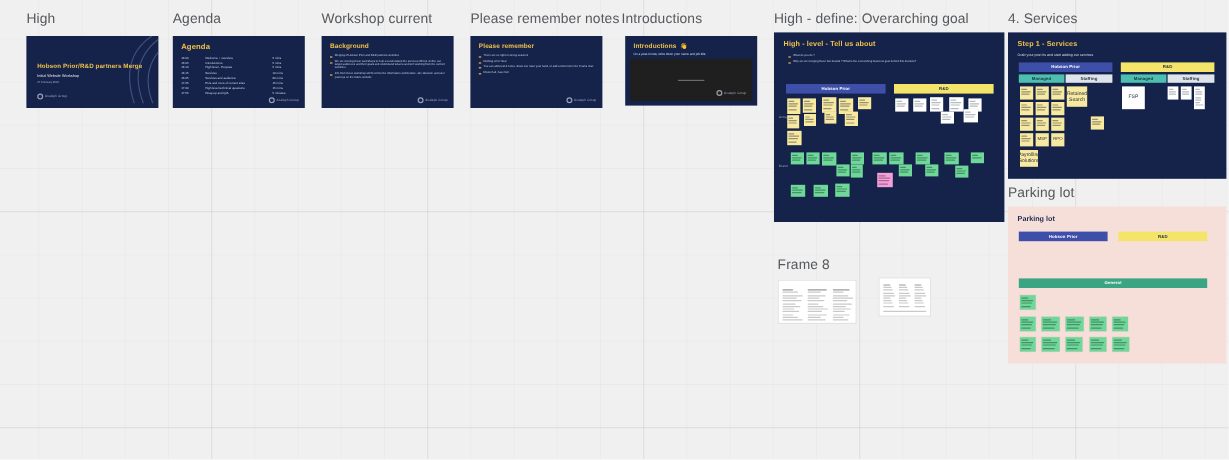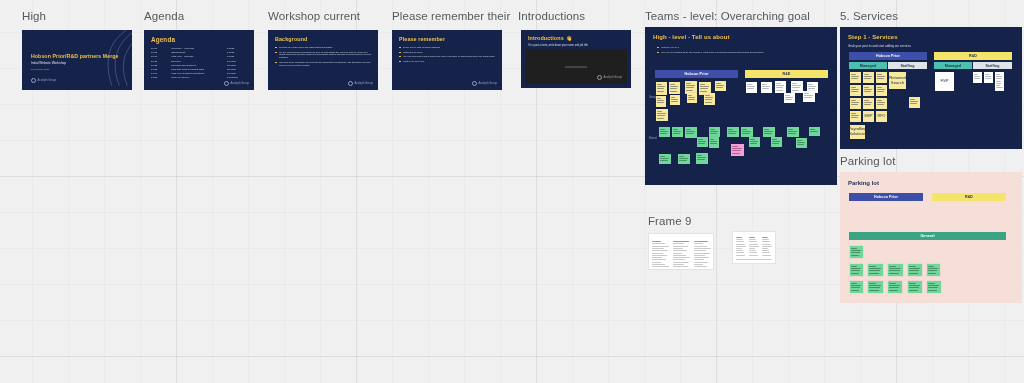--- a/index.html
+++ b/index.html
@@ -164,21 +164,21 @@
           <span style="position:absolute;left:0;top:1px;width:1.6px;height:.8px;background:#e8b84b;"></span>
           <div style="margin-left:4px;font-size:2.3px;line-height:2.9px;color:#ccd4e6;">Info from these workshop will feed into the information architecture, site structure and user journeys on the future website</div>
         </div>
       </div>
     <div class="logo">
       <span class="ring"></span>
         <span class="lt">Acaleph Group</span>
     </div>
   </div>
 
-  <div class="frame-title" style="left:392px;top:11px;">Please remember their</div>
+  <div class="frame-title" style="left:392px;top:11px;">Please remember notes</div>
   <div class="slide" style="left:392px;top:30px;width:110px;height:60px;">
     <div class="slide-h" style="position:absolute;left:7px;top:6px;font-size:5.4px;">Please remember</div>
     <div id="pr-bullets" style="position:absolute;left:7px;top:16px;right:7px;">
         <div style="position:relative;margin-bottom:1.6px;">
           <span style="position:absolute;left:0;top:1px;width:1.6px;height:.8px;background:#e8b84b;"></span>
           <div style="margin-left:4px;font-size:2.3px;line-height:2.9px;color:#ccd4e6;">There are no right or wrong answers</div>
         </div>
         <div style="position:relative;margin-bottom:1.6px;">
           <span style="position:absolute;left:0;top:1px;width:1.6px;height:.8px;background:#e8b84b;"></span>
           <div style="margin-left:4px;font-size:2.3px;line-height:2.9px;color:#ccd4e6;">Nothing is for 'idea'</div>
@@ -207,21 +207,21 @@
     <div style="position:absolute;left:7px;top:14px;font-size:2.6px;color:#d9dfee;">On a post-it note, write down your name and job title</div>
     <div style="position:absolute;left:4px;top:19px;right:4px;bottom:4px;background:#1f1f1f;">
       <div style="position:absolute;left:50%;top:50%;transform:translate(-50%,-50%);width:22px;height:1px;background:#6b6b6b;"></div>
       <div class="logo">
         <span class="ring"></span>
           <span class="lt">Acaleph Group</span>
       </div>
     </div>
   </div>
 
-  <div class="frame-title" style="left:645px;top:11px;">Teams - level: Overarching goal</div>
+  <div class="frame-title" style="left:645px;top:11px;">High - define: Overarching goal</div>
   <div class="slide" style="left:645px;top:27px;width:192px;height:158px;">
     <div class="slide-h" style="position:absolute;left:8px;top:7px;font-size:6px;">High - level - Tell us about</div>
     <div id="hl-bullets" style="position:absolute;left:12px;top:19px;right:10px;">
         <div style="position:relative;margin-bottom:1.6px;">
           <span style="position:absolute;left:0;top:1px;width:1.6px;height:.8px;background:#e8b84b;"></span>
           <div style="margin-left:4px;font-size:2.3px;line-height:2.9px;color:#ccd4e6;">What do you do ?</div>
         </div>
         <div style="position:relative;margin-bottom:1.6px;">
           <span style="position:absolute;left:0;top:1px;width:1.6px;height:.8px;background:#e8b84b;"></span>
           <div style="margin-left:4px;font-size:2.3px;line-height:2.9px;color:#ccd4e6;">Why are we merging these two brands ? What is the overarching business goal behind this decision?</div>
@@ -415,21 +415,21 @@
         </div>
         <div class="note p" style="left:86px;top:117px;width:13px;height:12px;">
           <span class="nl" style="position:absolute;left:1.2px;top:2px;width:5.83px;"></span>
           <span class="nl" style="position:absolute;left:1.2px;top:4.2px;width:9.752px;"></span>
           <span class="nl" style="position:absolute;left:1.2px;top:6.4px;width:8.904px;"></span>
           <span class="nl" style="position:absolute;left:1.2px;top:8.600000000000001px;width:8.056px;"></span>
         </div>
       </div>
   </div>
 
-  <div class="frame-title" style="left:840px;top:11px;">5. Services</div>
+  <div class="frame-title" style="left:840px;top:11px;">4. Services</div>
   <div class="slide" style="left:840px;top:27px;width:182px;height:122px;">
     <div class="slide-h" style="position:absolute;left:8px;top:7px;font-size:6px;color:#f0c04a;">Step 1 - Services</div>
     <div style="position:absolute;left:8px;top:17px;font-size:3px;color:#d9dfee;">Grab your post its and start adding our services</div>
     <div class="hdrbar" style="left:9px;top:25px;width:78px;height:8px;background:#3d4fa8;color:#fff;">
       <span>Hobson Prior</span>
     </div>
     <div class="hdrbar" style="left:94px;top:25px;width:78px;height:8px;background:#f5e46a;color:#22304f;">
       <span>R&amp;D</span>
     </div>
     <div class="hdrbar" style="left:9px;top:35px;width:38px;height:7px;background:#4cbfb0;color:#17333a;">
@@ -612,21 +612,21 @@
         </div>
         <div class="note g" style="left:87px;top:109px;width:14px;height:12px;">
           <span class="nl" style="position:absolute;left:1.2px;top:2px;width:6.38px;"></span>
           <span class="nl" style="position:absolute;left:1.2px;top:4.2px;width:10.672px;"></span>
           <span class="nl" style="position:absolute;left:1.2px;top:6.4px;width:9.744px;"></span>
           <span class="nl" style="position:absolute;left:1.2px;top:8.600000000000001px;width:8.815999999999999px;"></span>
         </div>
       </div>
   </div>
 
-  <div class="frame-title" style="left:648px;top:216px;">Frame 9</div>
+  <div class="frame-title" style="left:648px;top:216px;">Frame 8</div>
   <div class="docthumb" style="left:648px;top:233px;width:66px;height:37px;">
       <div id="doc1" style="position:absolute;inset:3px;">
         <span class="dl d" style="position:absolute;left:0px;top:4px;width:9px;"></span>
         <span class="dl" style="position:absolute;left:0px;top:6.3px;width:13px;"></span>
         <span class="dl" style="position:absolute;left:0px;top:8.6px;width:17px;"></span>
         <span class="dl" style="position:absolute;left:0px;top:10.899999999999999px;width:12px;"></span>
         <span class="dl" style="position:absolute;left:0px;top:13.2px;width:16px;"></span>
         <span class="dl" style="position:absolute;left:0px;top:15.5px;width:11px;"></span>
         <span class="dl" style="position:absolute;left:0px;top:17.799999999999997px;width:15px;"></span>
         <span class="dl" style="position:absolute;left:0px;top:20.099999999999998px;width:10px;"></span>

